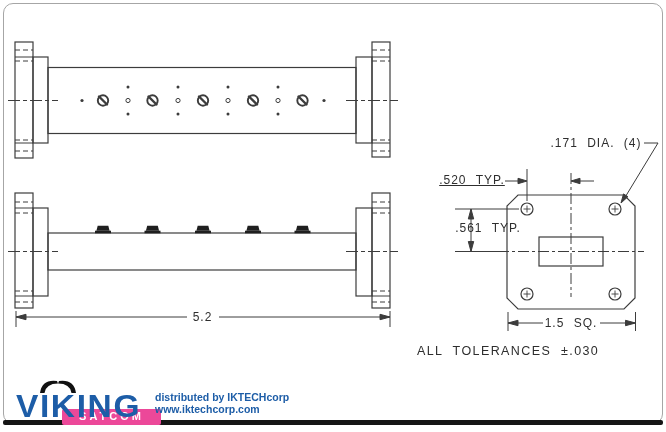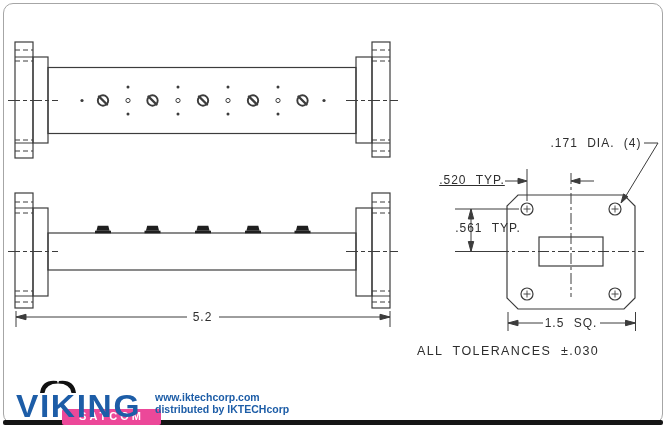--- a/index.html
+++ b/index.html
@@ -180,15 +180,15 @@
 <div class="dim-text" style="left:437px;top:173px;width:70px;text-decoration:underline;">.520 TYP.</div>
 <div class="dim-text" style="left:436px;top:221px;width:76px;margin-left:14px;">.561 TYP.</div>
 <div class="dim-text" style="left:547px;top:136px;width:98px;">.171 DIA. (4)</div>
 <div class="dim-text" style="left:542px;top:316px;width:58px;">1.5 SQ.</div>
 <div class="tol-text" style="left:378px;top:344px;margin-left:39px;">ALL TOLERANCES ±.030</div>
 
 <div class="bottom-rule"></div>
 <div class="satcom-bar">SATCOM</div>
 <div class="viking-word">VIKING</div>
 <div class="dist-block">
+  <div>distributed by IKTECHcorp</div>
   <div>www.iktechcorp.com</div>
-  <div>distributed by IKTECHcorp</div>
 </div>
 
 </body></html>

